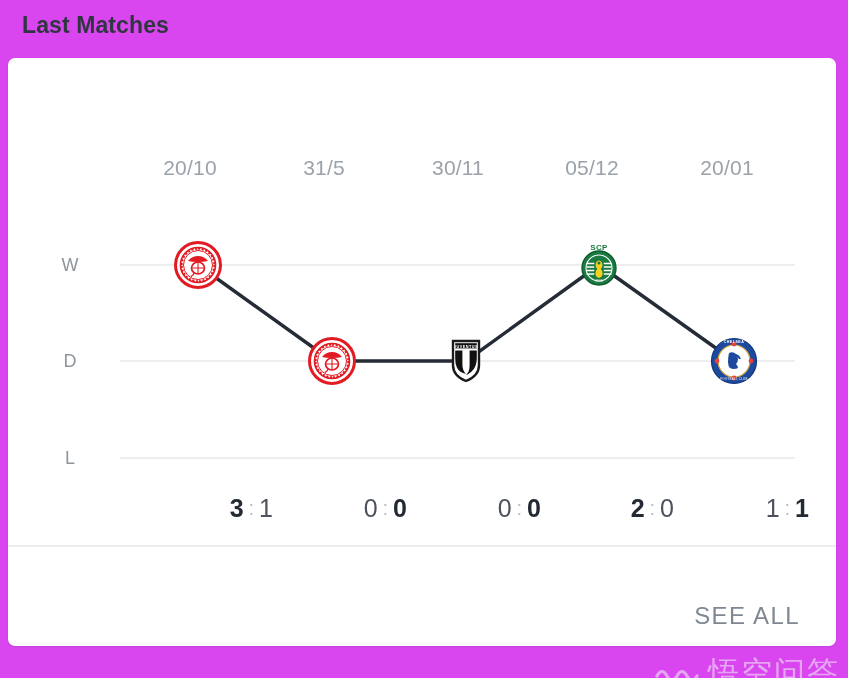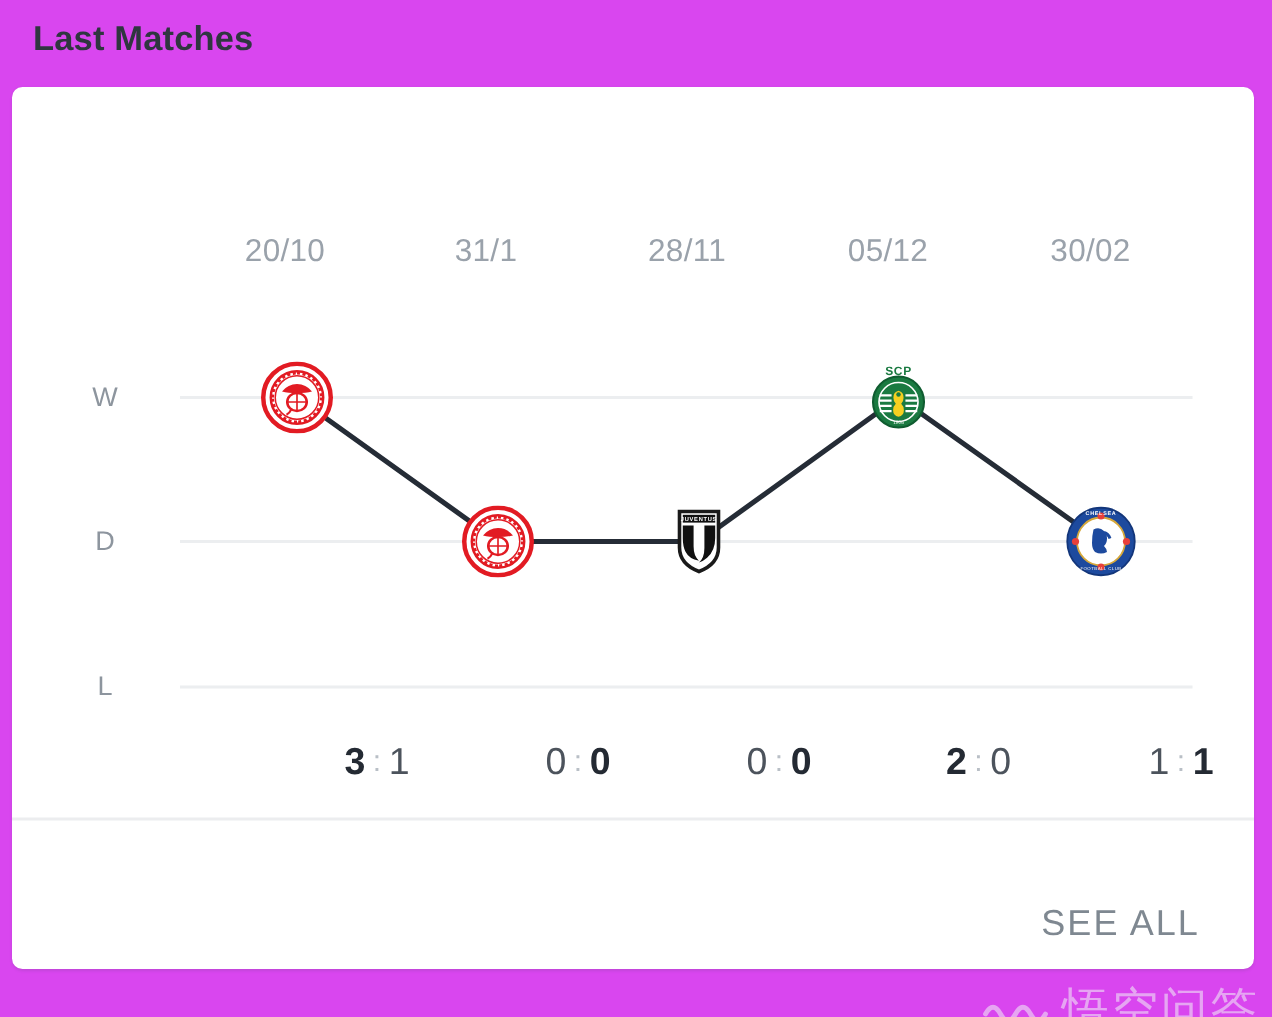--- a/index.html
+++ b/index.html
@@ -171,24 +171,24 @@
 
       <div class="gridline" style="top:206px"></div>
       <div class="gridline" style="top:302px"></div>
       <div class="gridline" style="top:399px"></div>
 
       <div class="axis-label" style="top:207px">W</div>
       <div class="axis-label" style="top:303px">D</div>
       <div class="axis-label" style="top:400px">L</div>
 
       <div class="date-label" style="left:182px">20/10</div>
-      <div class="date-label" style="left:316px">31/1</div>
-      <div class="date-label" style="left:450px">28/11</div>
+      <div class="date-label" style="left:316px">31/5</div>
+      <div class="date-label" style="left:450px">30/11</div>
       <div class="date-label" style="left:584px">05/12</div>
-      <div class="date-label" style="left:719px">30/02</div>
+      <div class="date-label" style="left:719px">20/01</div>
 
       <svg id="link-svg" viewBox="0 0 828 488">
         <polyline points="190,207 324,303 458,303 591,207 726,303" fill="none" stroke="#252c36" stroke-width="3.4" stroke-linejoin="round" stroke-linecap="round"></polyline>
       </svg>
 
       <div class="badge" style="left:190px; top:207px">
         <svg viewBox="0 0 48 48">
           <circle cx="24" cy="24" r="22.5" fill="#ffffff" stroke="#e21b23" stroke-width="3"></circle>
           <circle cx="24" cy="24" r="17.5" fill="#ffffff" stroke="#e21b23" stroke-width="1.6"></circle>
           <circle cx="24" cy="24" r="14.5" fill="#ffffff" stroke="#e21b23" stroke-width="1"></circle>

